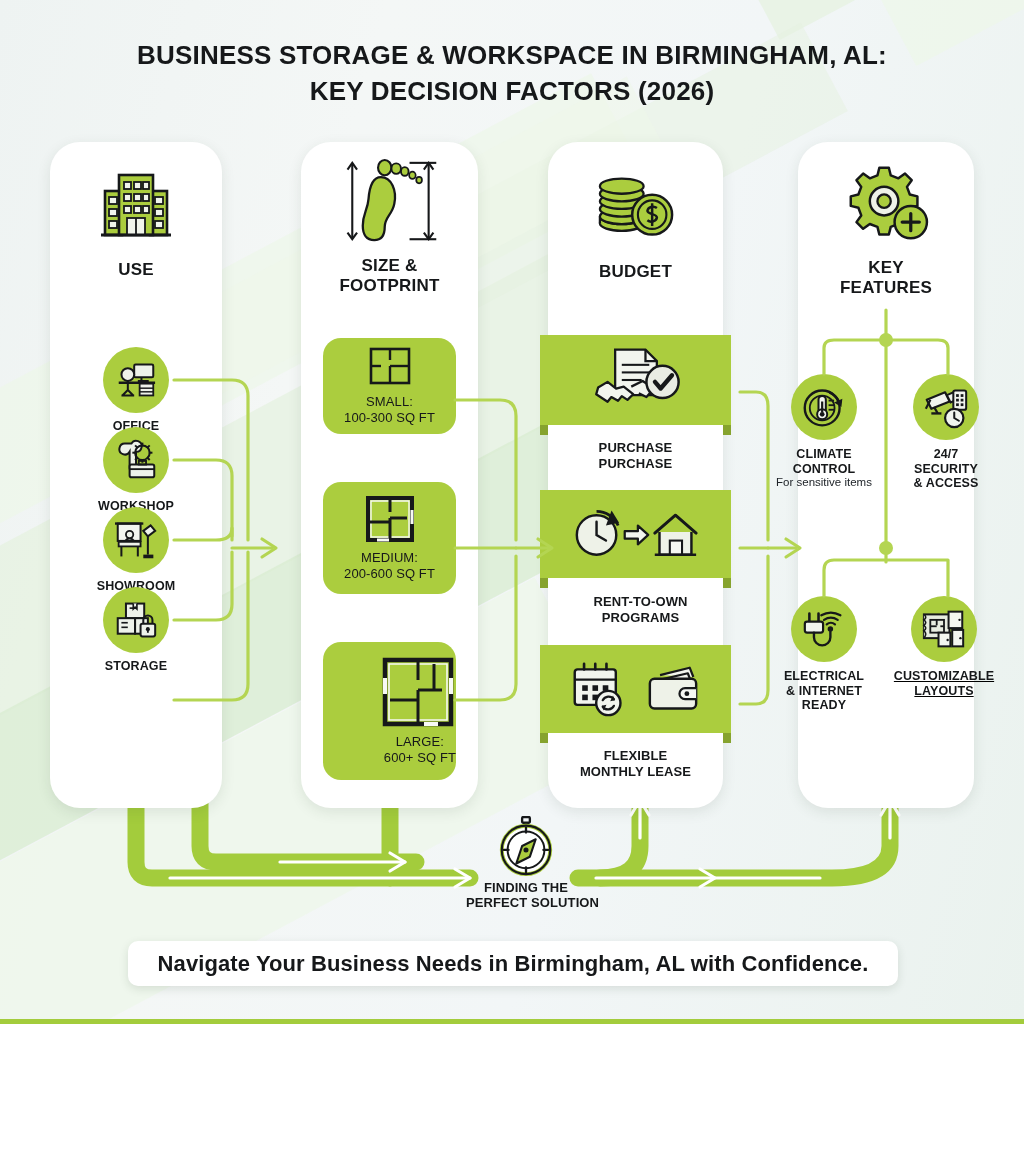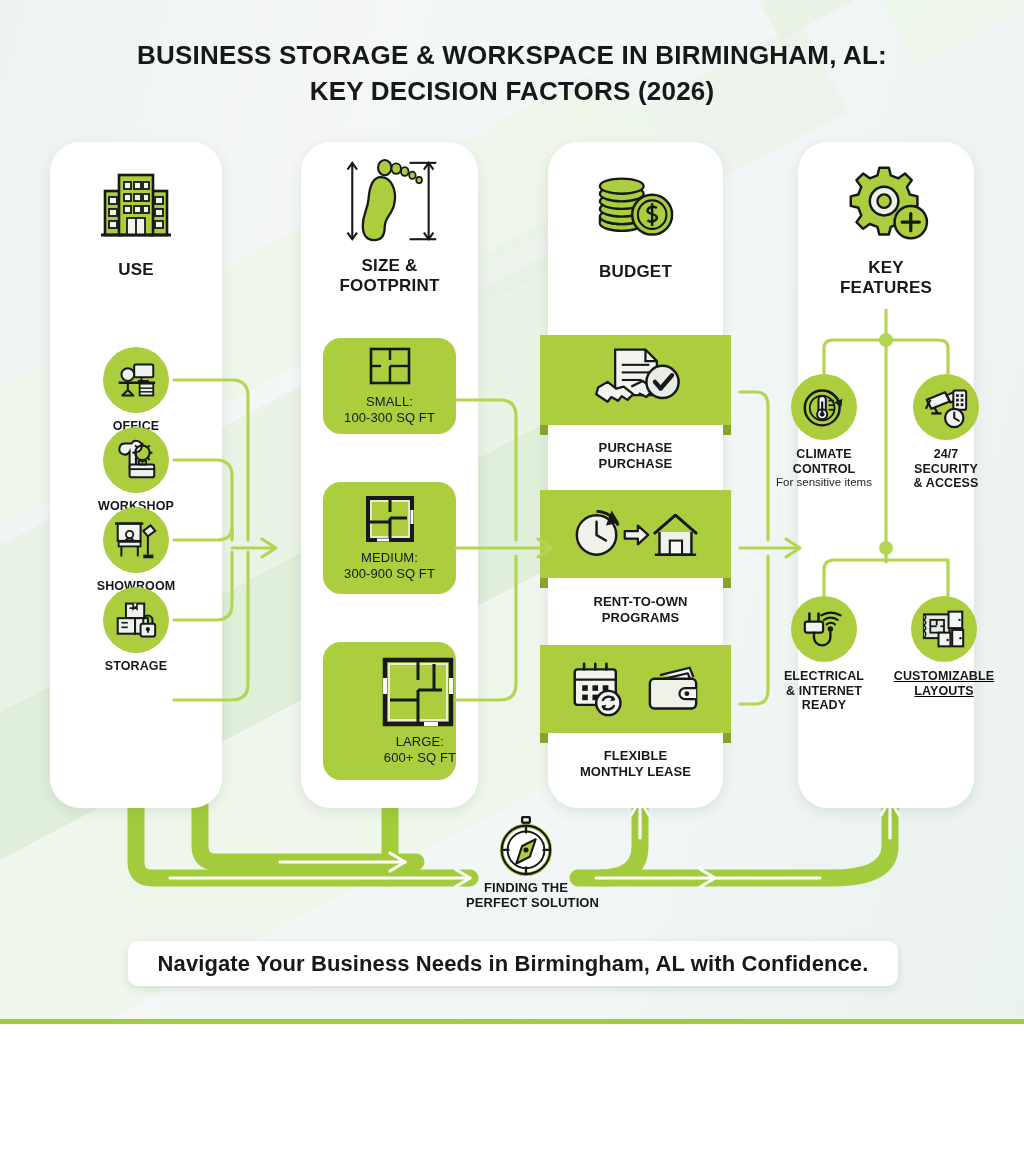--- a/index.html
+++ b/index.html
@@ -344,21 +344,21 @@
         <path d="M8 7 h38 v36 h-38 z" fill="none" stroke="#f7f9f5" stroke-width="1.4"></path>
         <line x1="27" y1="4" x2="27" y2="18" stroke="#16181a" stroke-width="3"></line>
         <line x1="27" y1="24" x2="27" y2="46" stroke="#16181a" stroke-width="3"></line>
         <line x1="27" y1="24" x2="44" y2="24" stroke="#16181a" stroke-width="3"></line>
         <line x1="5" y1="28" x2="27" y2="28" stroke="#16181a" stroke-width="3"></line>
         <line x1="49" y1="16" x2="49" y2="30" stroke="#f7f9f5" stroke-width="3"></line>
         <line x1="14" y1="46" x2="26" y2="46" stroke="#f7f9f5" stroke-width="3"></line>
       </svg>
       <div class="t">
         <div>MEDIUM:</div>
-        <div>300-900 SQ FT</div>
+        <div>200-600 SQ FT</div>
       </div>
     </div>
 
     <div class="sizebox" style="top:500px; height:138px;align-items:flex-end;">
       <svg width="76" height="72" viewBox="0 0 76 72">
         <path d="M5 4 h66 v64 h-66 z" fill="none" stroke="#16181a" stroke-width="4.5"></path>
         <path d="M9 8 h58 v56 h-58 z" fill="none" stroke="#f7f9f5" stroke-width="1.6"></path>
         <line x1="38" y1="4" x2="38" y2="24" stroke="#16181a" stroke-width="3"></line>
         <line x1="38" y1="34" x2="38" y2="68" stroke="#16181a" stroke-width="3"></line>
         <line x1="38" y1="34" x2="62" y2="34" stroke="#16181a" stroke-width="3"></line>

